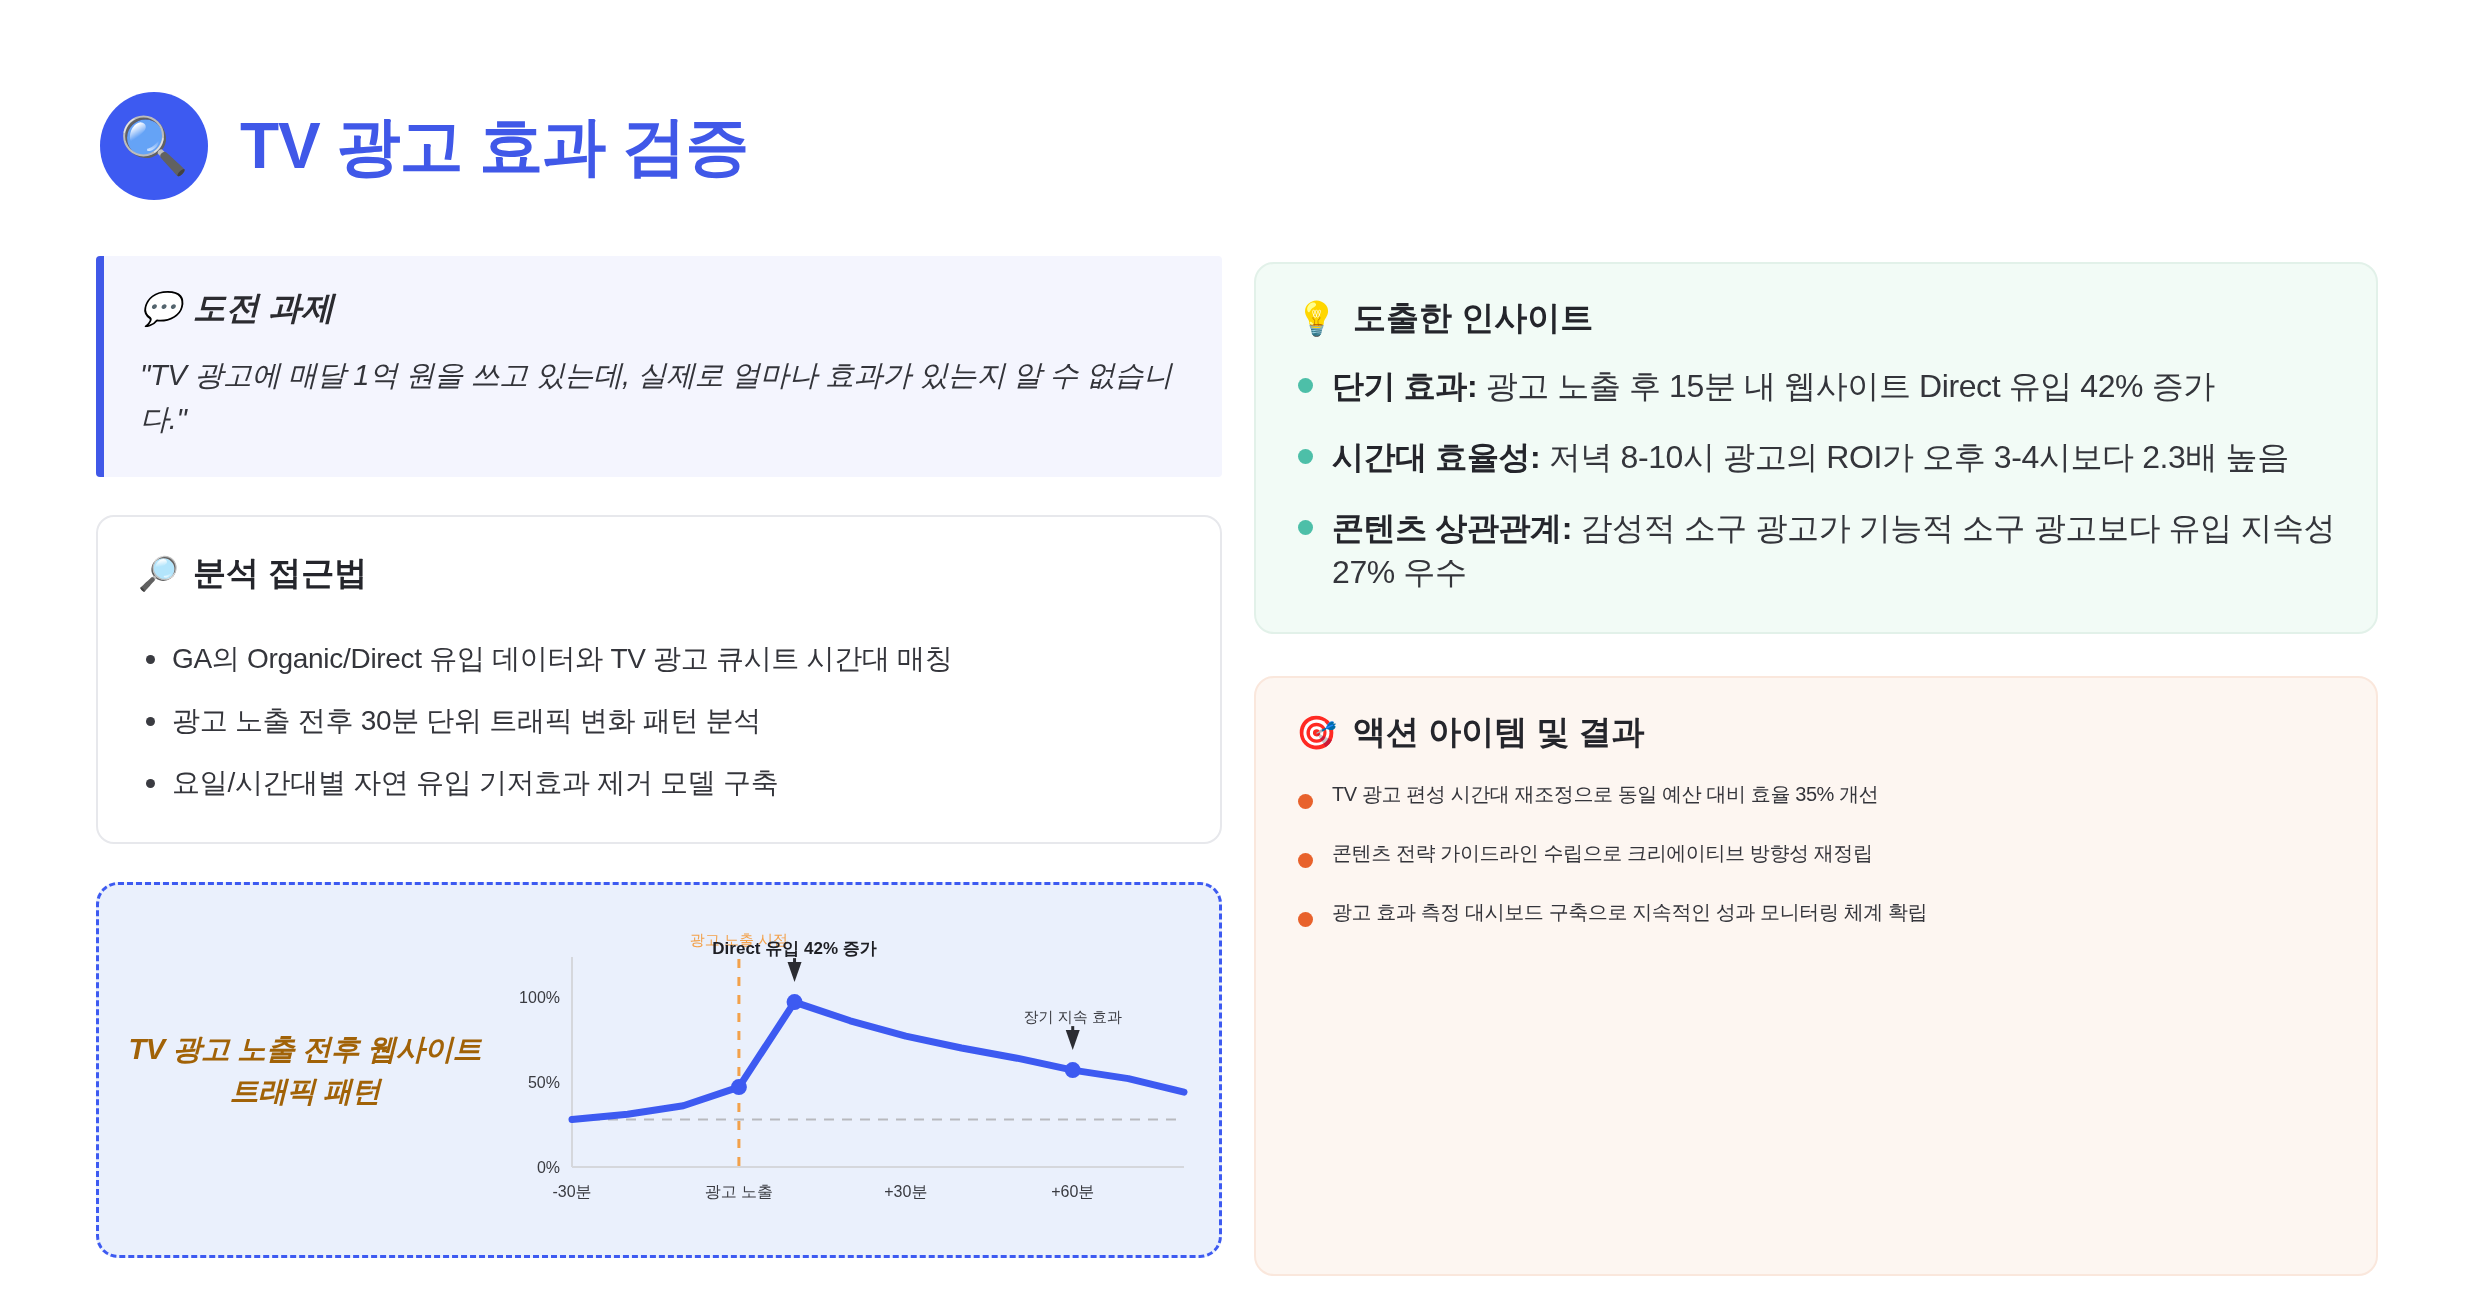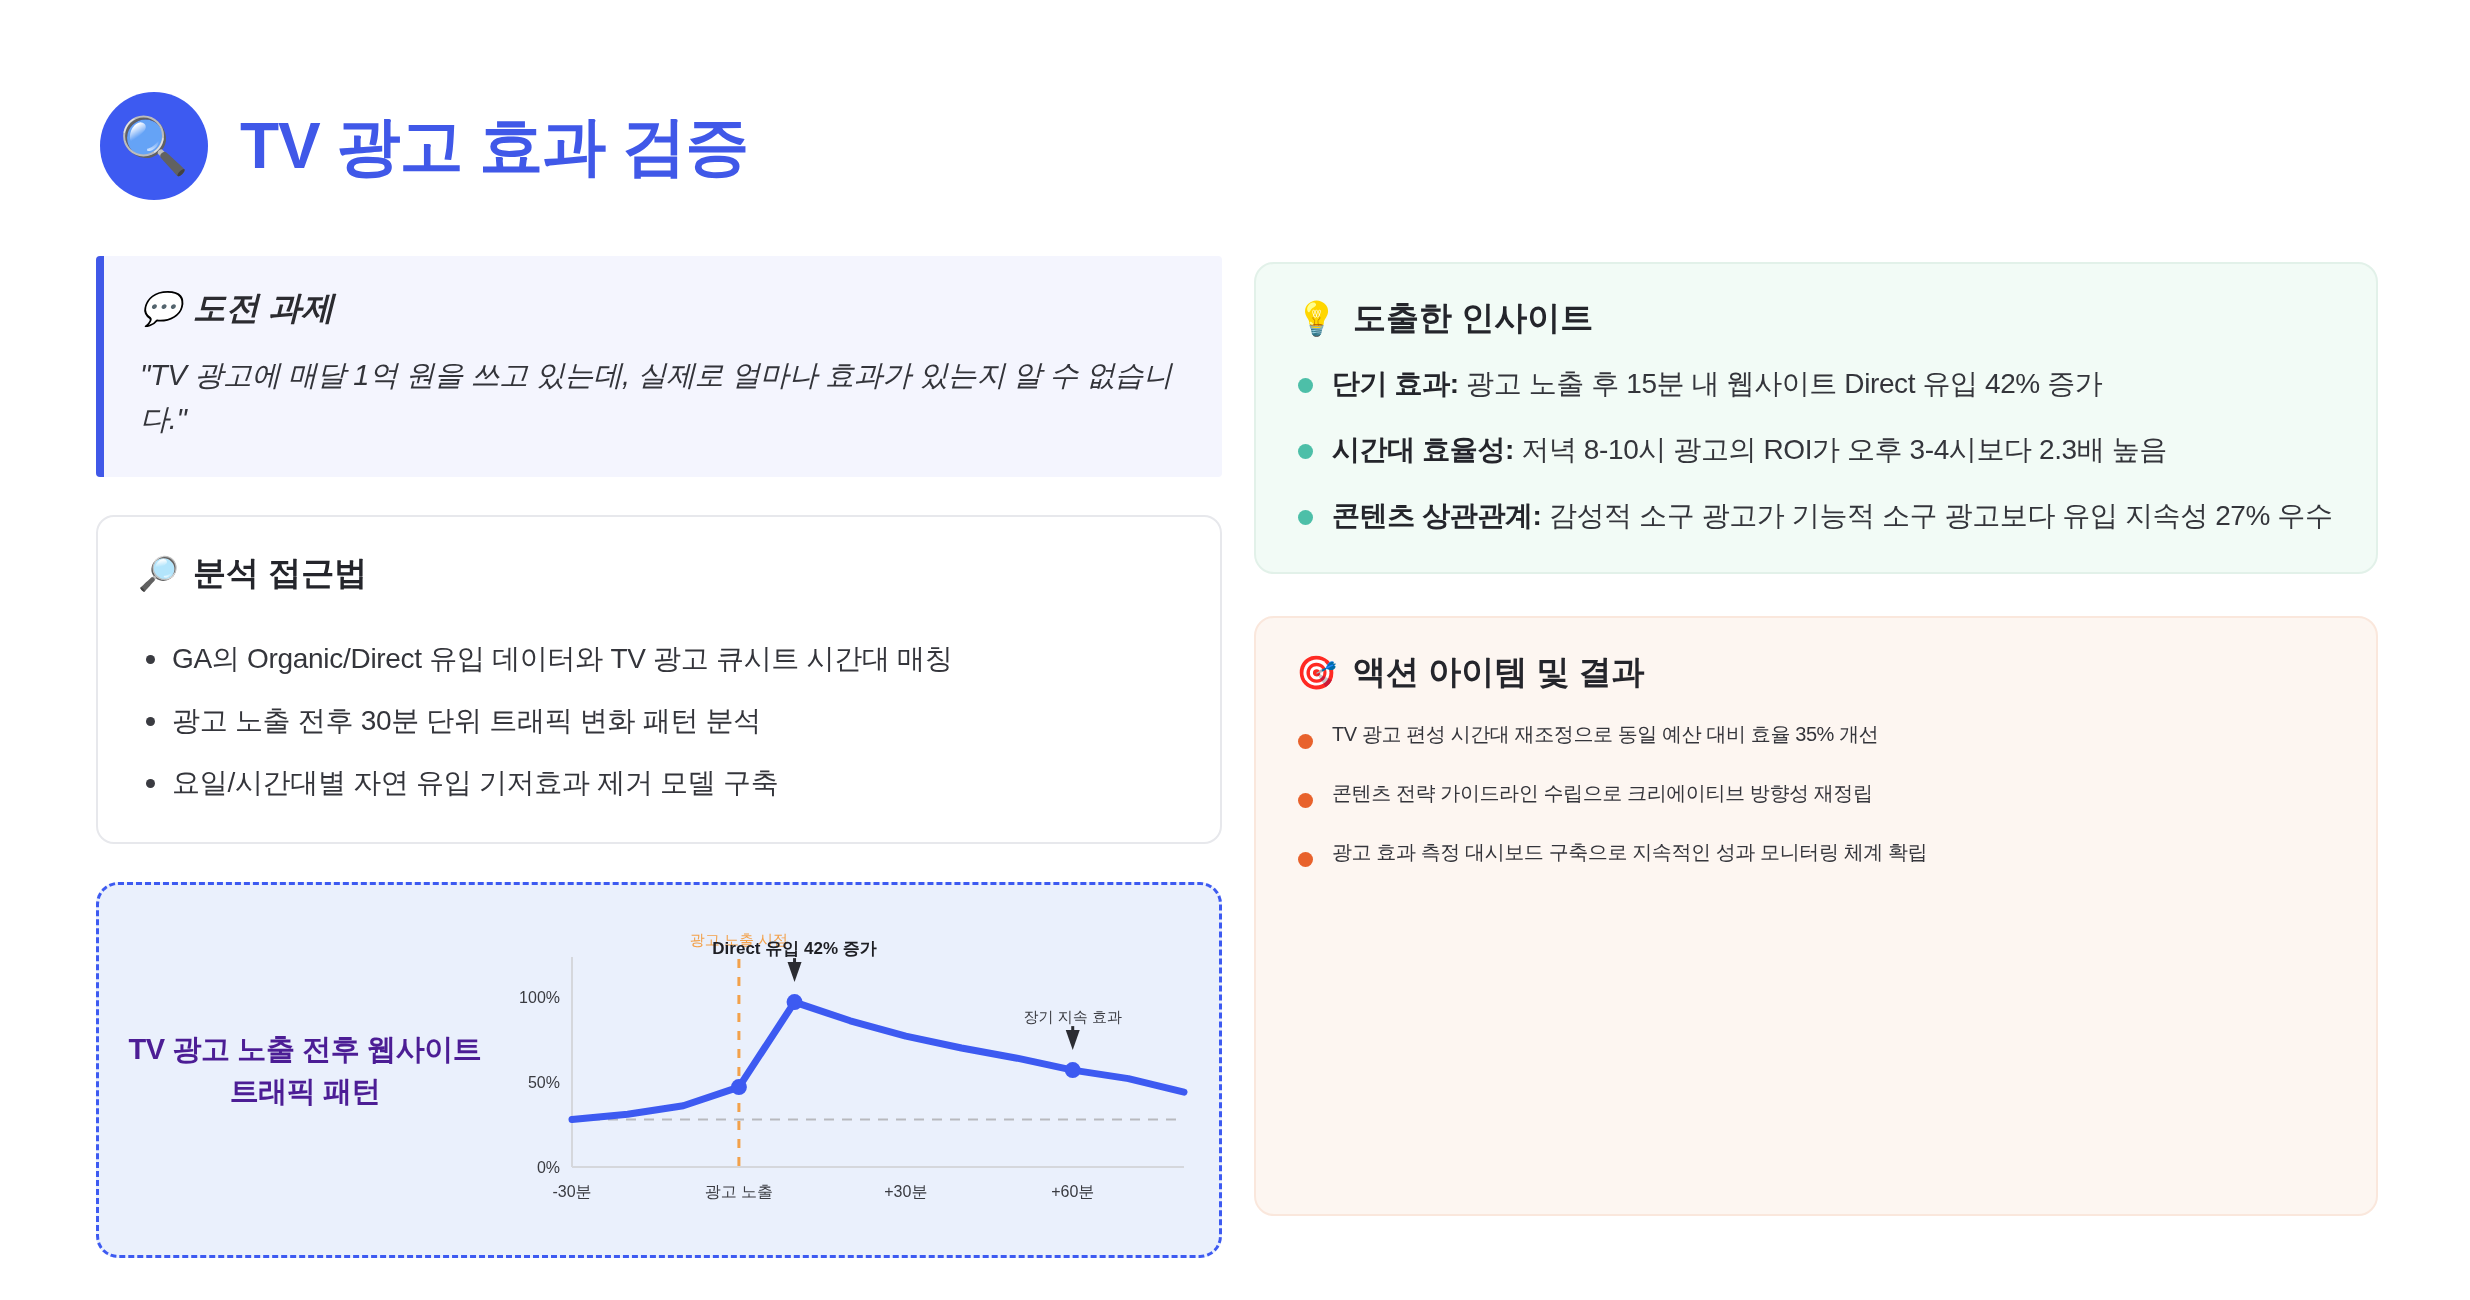--- a/index.html
+++ b/index.html
@@ -84,43 +84,43 @@
     background: #EAF0FC;
     border: 3px dashed #3D5AF1;
     border-radius: 22px;
     height: 376px;
     display: flex; align-items: center;
     padding: 0 16px 0 26px;
   }
   .chart-label {
     width: 360px; flex: none;
     text-align: center;
-    font-size: 29px; font-weight: bold; color: #4c1d95;
-    line-height: 1.45; letter-spacing: -0.4px;
+    font-size: 29px; font-weight: bold; color: #a16207;
+    line-height: 1.45; letter-spacing: -0.4px; font-style: italic;
   }
   .chart-area { flex: 1; position: relative; height: 330px; }
   .chart-svg { display: block; width: 100%; height: 100%; }
 
   
   .insight-card {
     background: #F2FBF6;
     border: 2px solid #E2F1E9;
     border-radius: 20px;
     padding: 32px 40px 38px 40px;
     margin-bottom: 42px;
   }
   .insight-title {
     font-size: 33px; font-weight: bold; color: #24252B;
     margin-bottom: 24px;
     display: flex; align-items: center; gap: 16px;
   }
   .insight-list { list-style: none; }
   .insight-list li {
     position: relative;
-    font-size: 28px; color: #34353B;
+    font-size: 32px; color: #34353B;
     padding-left: 36px; margin-bottom: 28px;
     line-height: 1.35; letter-spacing: -0.4px;
   }
   .insight-list li:last-child { margin-bottom: 0; }
   .insight-list li::before {
     content: "";
     position: absolute; left: 2px; top: 13px;
     width: 15px; height: 15px; border-radius: 50%;
     background: #4DBFA8;
   }

